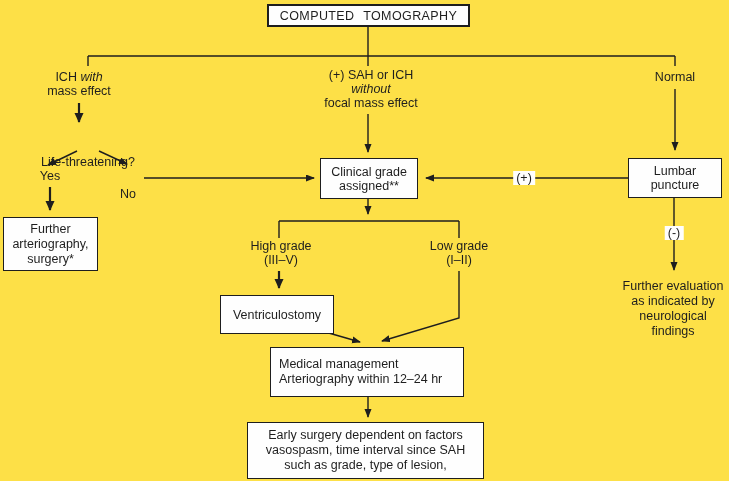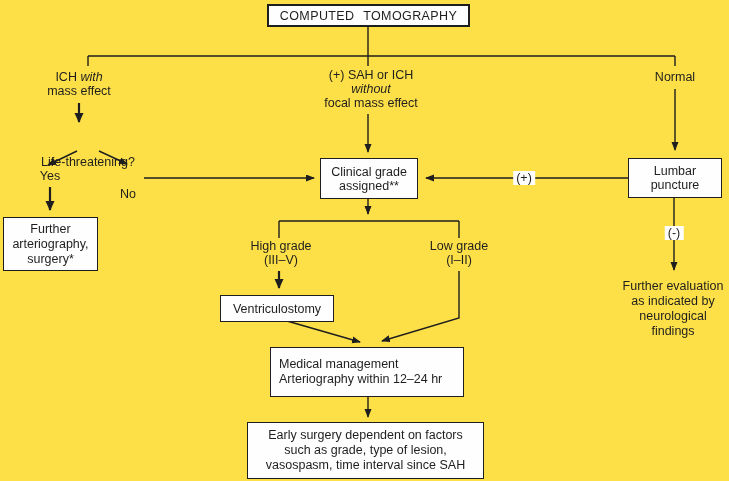--- a/index.html
+++ b/index.html
@@ -75,33 +75,33 @@
     <div class="bline">Lumbar</div>
     <div class="bline">puncture</div>
   </div>
 
   <div class="box lh15" style="left:3px;top:217px;width:95px;height:54px;">
     <div class="bline">Further</div>
     <div class="bline">arteriography,</div>
     <div class="bline">surgery*</div>
   </div>
 
-  <div class="box" style="left:220px;top:295px;width:114px;height:27px;">
+  <div class="box" style="left:220px;top:295px;width:114px;height:39px;">
     <div class="bline">Ventriculostomy</div>
   </div>
 
   <div class="box left-text lh15" style="left:270px;top:347px;width:194px;height:50px;">
     <div class="bline">Medical management</div>
     <div class="bline">Arteriography within 12–24 hr</div>
   </div>
 
   <div class="box lh15" style="left:247px;top:422px;width:237px;height:57px;">
     <div class="bline">Early surgery dependent on factors</div>
+    <div class="bline">vasospasm, time interval since SAH</div>
     <div class="bline">such as grade, type of lesion,</div>
-    <div class="bline">vasospasm, time interval since SAH</div>
   </div>
 
   <div class="lbl" style="left:79px;top:70px;">
     <div class="l"><span>ICH</span> <em>with</em></div>
     <div class="l">mass effect</div>
   </div>
 
   <div class="lbl" style="left:88px;top:127px;margin-top:28px;">
     <div class="l">Life-threatening?</div>
   </div>

